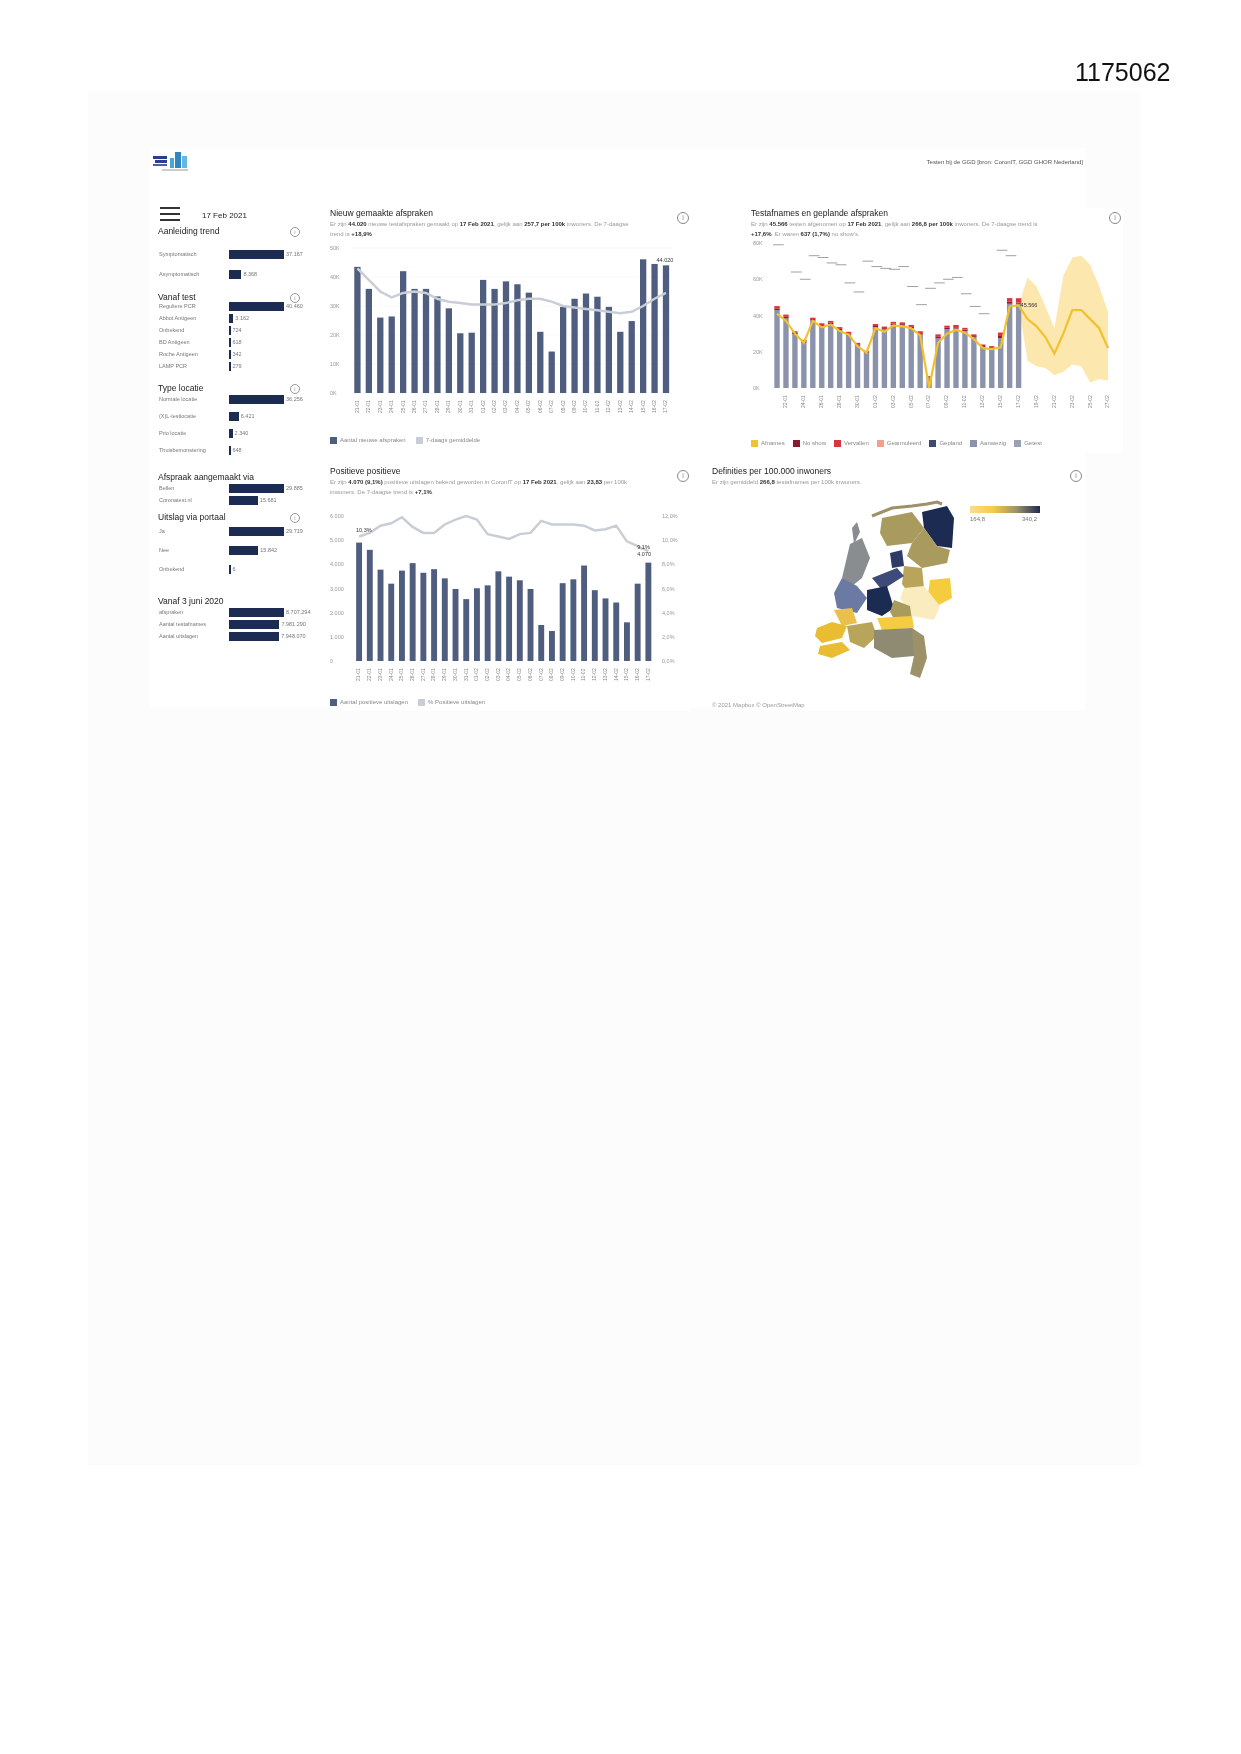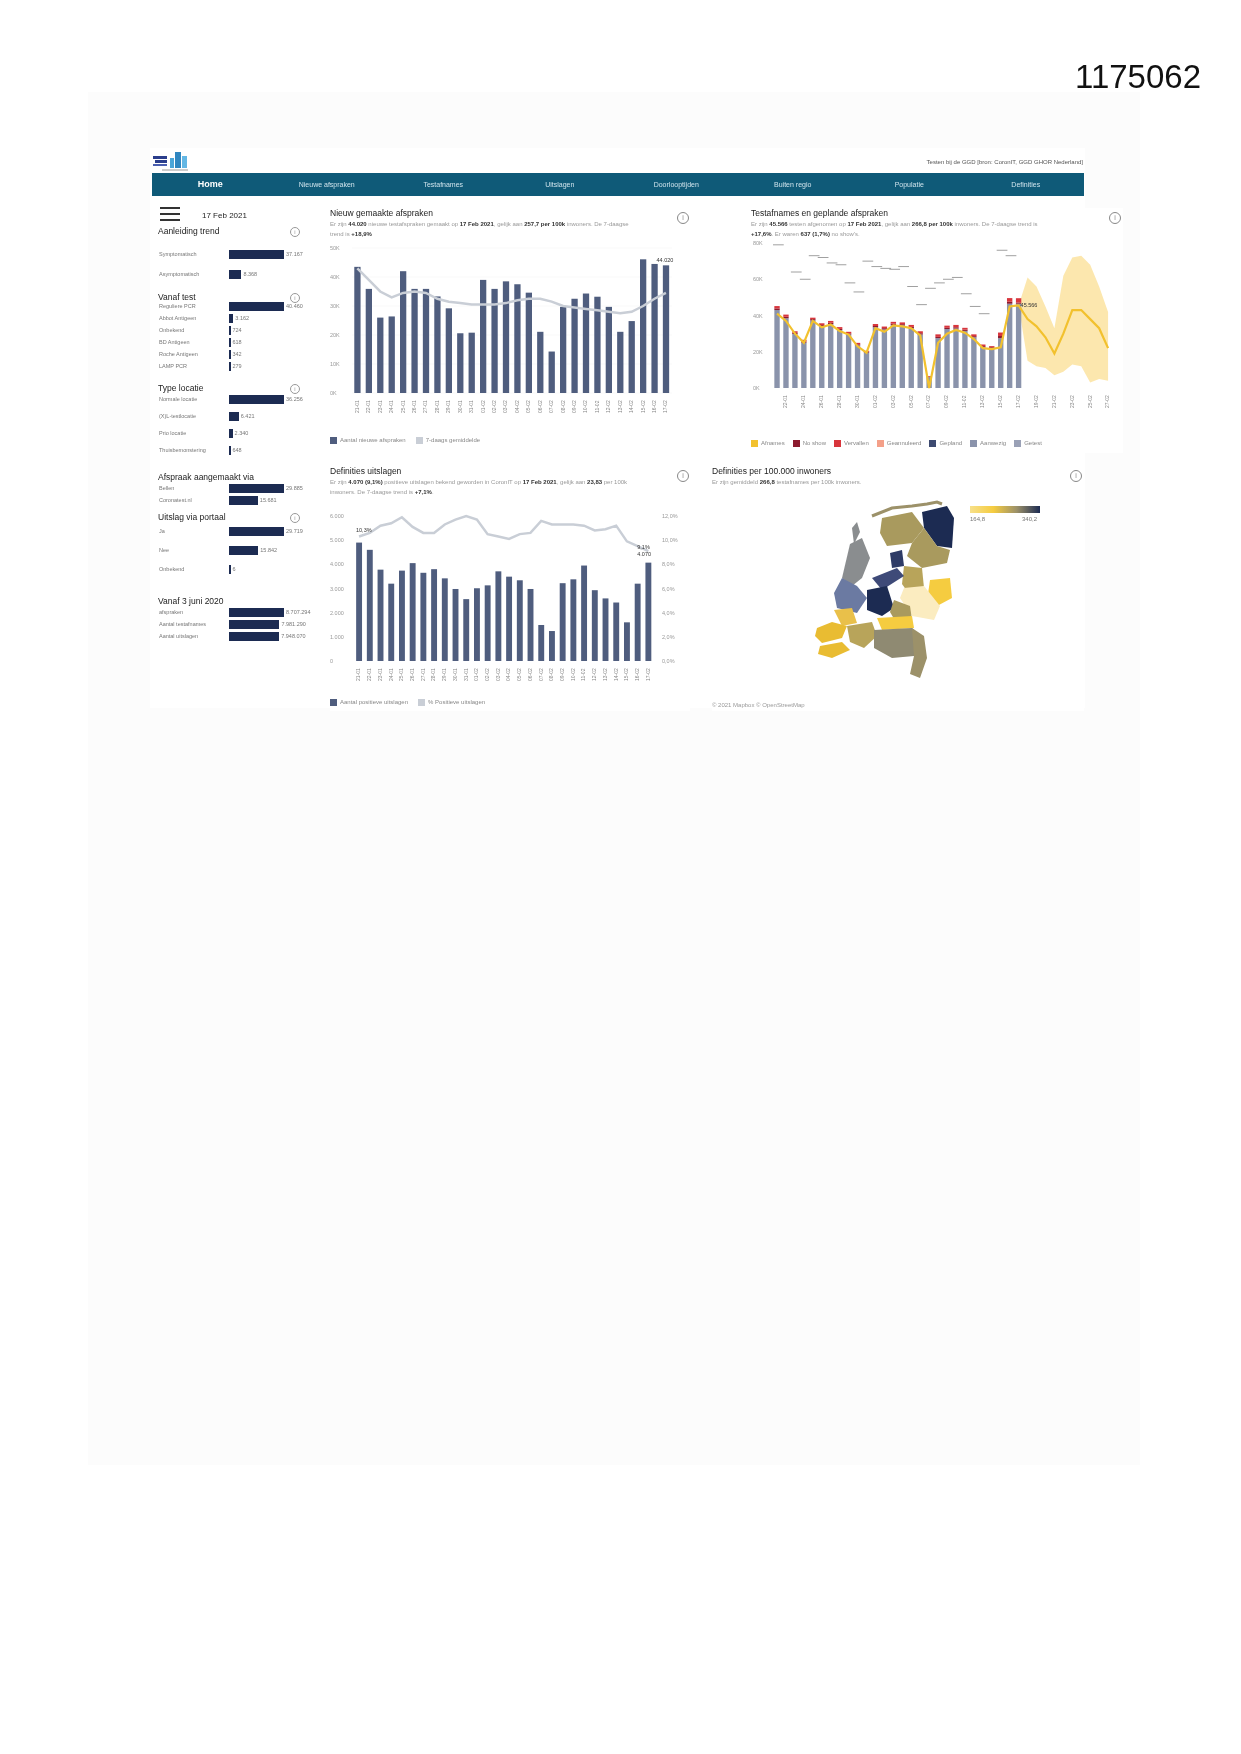--- a/index.html
+++ b/index.html
@@ -1,17 +1,17 @@
 <!DOCTYPE html>
 <html><head>
 <meta charset="utf-8">
 <style>
   html,body{margin:0;padding:0;background:#ffffff;}
   body{width:1241px;height:1754px;position:relative;overflow:hidden;font-family:"Liberation Sans",sans-serif;color:#333;}
-  .doc-number{position:absolute;left:1075px;top:58px;font-size:33px;color:#111;font-family:"Liberation Sans",sans-serif;}
+  .doc-number{position:absolute;left:1075px;top:58px;font-size:25px;color:#111;font-family:"Liberation Sans",sans-serif;}
   .scan-area{position:absolute;left:88px;top:92px;width:1052px;height:1373px;background:#fcfcfc;}
   .dash{position:absolute;left:150px;top:148px;width:935px;height:560px;background:#fff;}
   .logo{position:absolute;left:2px;top:2px;width:45px;height:22px;}
   .source{position:absolute;right:2px;top:11px;font-size:6px;color:#555;}
   .nav{position:absolute;left:2px;top:25px;width:932px;height:23px;background:#0f5a78;display:flex;}
   .nav-item{flex:1;text-align:center;line-height:23px;font-size:7px;color:#cfe3ec;cursor:pointer;}
   .nav-item.active{color:#fff;font-weight:bold;font-size:9px;}
   .left{position:absolute;left:0;top:56px;width:160px;height:500px;font-size:6px;color:#666;}
   .hamburger{position:absolute;left:10px;top:3px;width:20px;height:14px;}
   .hamburger span{display:block;height:2px;background:#333;margin-bottom:4px;}
@@ -43,30 +43,20 @@
     <rect x="1" y="6" width="14" height="3" fill="#2b3e8c"></rect>
     <rect x="3" y="10" width="12" height="3" fill="#2b3e8c"></rect>
     <rect x="1" y="14" width="14" height="2" fill="#4b5fb0"></rect>
     <rect x="18" y="8" width="4" height="10" fill="#4aa5d8"></rect>
     <rect x="23" y="2" width="6" height="16" fill="#2f86c0"></rect>
     <rect x="30" y="6" width="5" height="12" fill="#64b7e4"></rect>
     <rect x="10" y="19" width="26" height="2" fill="#ccc"></rect>
   </svg>
   <div class="source">Testen bij de GGD [bron: CoronIT, GGD GHOR Nederland]</div>
 
-  <div class="nav">
-    <div class="nav-item active">Home</div>
-    <div class="nav-item">Nieuwe afspraken</div>
-    <div class="nav-item">Testafnames</div>
-    <div class="nav-item">Uitslagen</div>
-    <div class="nav-item">Doorlooptijden</div>
-    <div class="nav-item">Buiten regio</div>
-    <div class="nav-item">Populatie</div>
-    <div class="nav-item">Definities</div>
-  </div>
 
   <div class="left">
     <div class="hamburger">
         <span></span>
         <span></span>
         <span></span>
       </div>
     <div class="date">17 Feb 2021</div>
     <div id="sidebar-sections">
         <div class="sec-title" style="top: 22px;">Aanleiding trend</div>
@@ -411,21 +401,21 @@
         <span><span class="sw" style="background:#8c1a2e"></span><span>No show</span></span>
         <span><span class="sw" style="background:#d8353c"></span><span>Vervallen</span></span>
         <span><span class="sw" style="background:#f4a089"></span><span>Geannuleerd</span></span>
         <span><span class="sw" style="background:#3d4a70"></span><span>Gepland</span></span>
         <span><span class="sw" style="background:#8a93ab"></span><span>Aanwezig</span></span>
         <span><span class="sw" style="background:#9aa1b6"></span><span>Getest</span></span>
       </div>
   </div>
 
   <div class="panel" style="left:180px;top:318px;width:360px;height:245px;">
-    <div class="p-title">Definities uitslagen</div>
+    <div class="p-title">Positieve positieve</div>
     <div class="p-sub" style="width:310px;"><span>Er zijn </span><b>4.070 (9,1%)</b><span> positieve uitslagen bekend geworden in CoronIT op </span><b>17 Feb 2021</b><span>, gelijk aan </span><b>23,83</b><span> per 100k inwoners. De 7-daagse trend is </span><b>+7,1%</b><span>.</span></div>
     <div class="p-info" style="left:347px;">i</div>
     <svg id="chart3" style="position:absolute;left:0;top:30px;" width="360" height="200">
         <text x="0" y="167" font-size="5.5" fill="#999">0</text>
         <text x="0" y="142.83333333333334" font-size="5.5" fill="#999">1.000</text>
         <text x="0" y="118.66666666666667" font-size="5.5" fill="#999">2.000</text>
         <text x="0" y="94.5" font-size="5.5" fill="#999">3.000</text>
         <text x="0" y="70.33333333333334" font-size="5.5" fill="#999">4.000</text>
         <text x="0" y="46.16666666666666" font-size="5.5" fill="#999">5.000</text>
         <text x="0" y="22" font-size="5.5" fill="#999">6.000</text>

